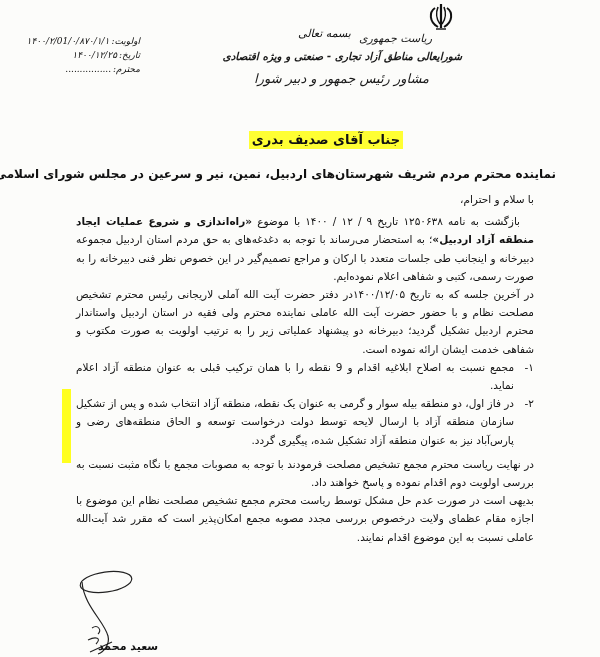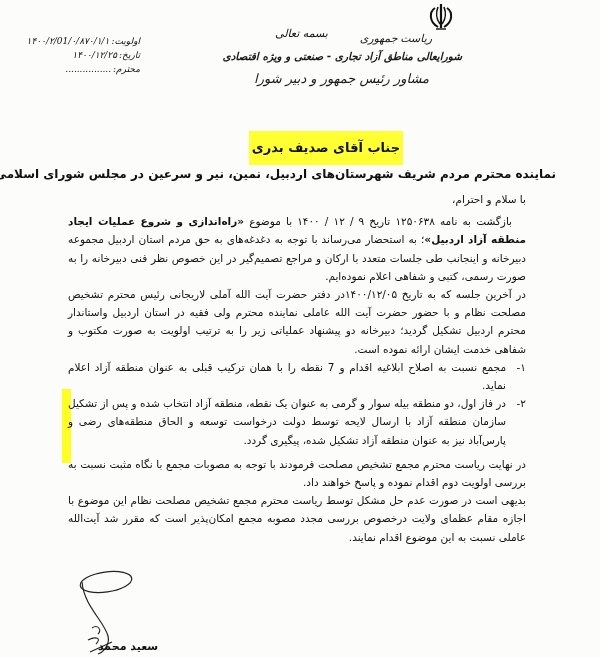--- a/index.html
+++ b/index.html
@@ -7,33 +7,33 @@
       width: 600px; height: 657px; overflow: hidden;
       background: #fbfbf9;
       font-family: "DejaVu Sans", sans-serif;
       color: #111;
       position: relative;
     }
     .page { position: absolute; inset: 0; background: #fcfcfa; }
     .abs { position: absolute; }
     .emblem { left: 425px; top: 2px; width: 32px; height: 30px; }
     .org { position: absolute; right: 120px; text-align: center; direction: rtl; font-family: "DejaVu Serif", serif; font-style: italic; color: #1a1a1a; }
-    .org1 { top: 32px; font-size: 11px; right: 168px; font-family: Liberation Serif, serif; }
+    .org1 { top: 32px; font-size: 11px; right: 168px; }
     .org2 { top: 50px; font-size: 10.5px; right: 138px; font-weight: bold; }
     .org3 { top: 71px; font-size: 13px; right: 171px; }
-    .basmala { top: 27px; left: 275px; font-size: 11px; font-style: italic; font-family: "DejaVu Serif", serif; direction: rtl; }
+    .basmala { top: 27px; left: 298px; font-size: 11px; font-style: italic; font-family: "DejaVu Serif", serif; direction: rtl; }
     .meta { left: 36px; top: 34px; direction: rtl; width: 104px; font-size: 9px; font-family: "DejaVu Serif", serif; font-style: italic; line-height: 14px; }
     .meta .row { display: flex; direction: rtl; justify-content: flex-start; gap: 2px; white-space: nowrap; }
     .recipient {
       top: 131px; right: 197px; font-size: 13px; font-weight: bold; direction: rtl;
-      background: #ffff33; padding: 8px 3px; line-height: 18px;
+      background: #ffff33; padding: 0 3px; line-height: 18px;
     }
     .rep-line { top: 167px; right: 44px; font-size: 12px; font-weight: bold; direction: rtl; white-space: nowrap; margin-left: 44px; }
     .body {
-      position: absolute; left: 68px; width: 458px; direction: rtl; text-align: justify;
+      position: absolute; left: 76px; width: 458px; direction: rtl; text-align: justify;
       font-size: 10.5px; line-height: 18.2px; top: 190px;
     }
     .body p { margin: 0; }
     .greet { margin-bottom: 4px !important; }
     .indent { text-indent: 14px; }
     .item { display: flex; direction: rtl; }
     .item .num { width: 20px; flex: none; }
     .item .txt { flex: 1; text-align: justify; }
     .highlight-bar { position: absolute; left: 62px; top: 389px; width: 9px; height: 74px; background: #ffff1f; }
     .gap { height: 6px; }
@@ -79,21 +79,21 @@
   <div class="abs rep-line">نماینده محترم مردم شریف شهرستان‌های اردبیل، نمین، نیر و سرعین در مجلس شورای اسلامی</div>
 
   <div class="highlight-bar"></div>
 
   <div class="body">
     <p class="greet">با سلام و احترام،</p>
     <p class="indent"><span>بازگشت به نامه ۱۲۵۰۶۳۸ تاریخ ۹ / ۱۲ / ۱۴۰۰ با موضوع </span><b>«راه‌اندازی و شروع عملیات ایجاد منطقه آزاد اردبیل»</b><span>؛ به استحضار می‌رساند با توجه به دغدغه‌های به حق مردم استان اردبیل مجموعه دبیرخانه و اینجانب طی جلسات متعدد با ارکان و مراجع تصمیم‌گیر در این خصوص نظر فنی دبیرخانه را به صورت رسمی، کتبی و شفاهی اعلام نموده‌ایم.</span></p>
     <p>در آخرین جلسه که به تاریخ ۱۴۰۰/۱۲/۰۵در دفتر حضرت آیت الله آملی لاریجانی رئیس محترم تشخیص مصلحت نظام و با حضور حضرت آیت الله عاملی نماینده محترم ولی فقیه در استان اردبیل واستاندار محترم اردبیل تشکیل گردید؛ دبیرخانه دو پیشنهاد عملیاتی زیر را به ترتیب اولویت به صورت مکتوب و شفاهی خدمت ایشان ارائه نموده است.</p>
     <div class="item">
       <span class="num">۱-</span>
-      <span class="txt">مجمع نسبت به اصلاح ابلاغیه اقدام و 7 نقطه را با همان ترکیب قبلی به عنوان منطقه آزاد اعلام نماید.</span>
+      <span class="txt">مجمع نسبت به اصلاح ابلاغیه اقدام و 9 نقطه را با همان ترکیب قبلی به عنوان منطقه آزاد اعلام نماید.</span>
     </div>
     <div class="item">
       <span class="num">۲-</span>
       <span class="txt">در فاز اول، دو منطقه بیله سوار و گرمی به عنوان یک نقطه، منطقه آزاد انتخاب شده و پس از تشکیل سازمان منطقه آزاد با ارسال لایحه توسط دولت درخواست توسعه و الحاق منطقه‌های رضی و پارس‌آباد نیز به عنوان منطقه آزاد تشکیل شده، پیگیری گردد.</span>
     </div>
     <div class="gap"></div>
     <p>در نهایت ریاست محترم مجمع تشخیص مصلحت فرمودند با توجه به مصوبات مجمع با نگاه مثبت نسبت به بررسی اولویت دوم اقدام نموده و پاسخ خواهند داد.</p>
     <p>بدیهی است در صورت عدم حل مشکل توسط ریاست محترم مجمع تشخیص مصلحت نظام این موضوع با اجازه مقام عظمای ولایت درخصوص بررسی مجدد مصوبه مجمع امکان‌پذیر است که مقرر شد آیت‌الله عاملی نسبت به این موضوع اقدام نمایند.</p>
   </div>
 

